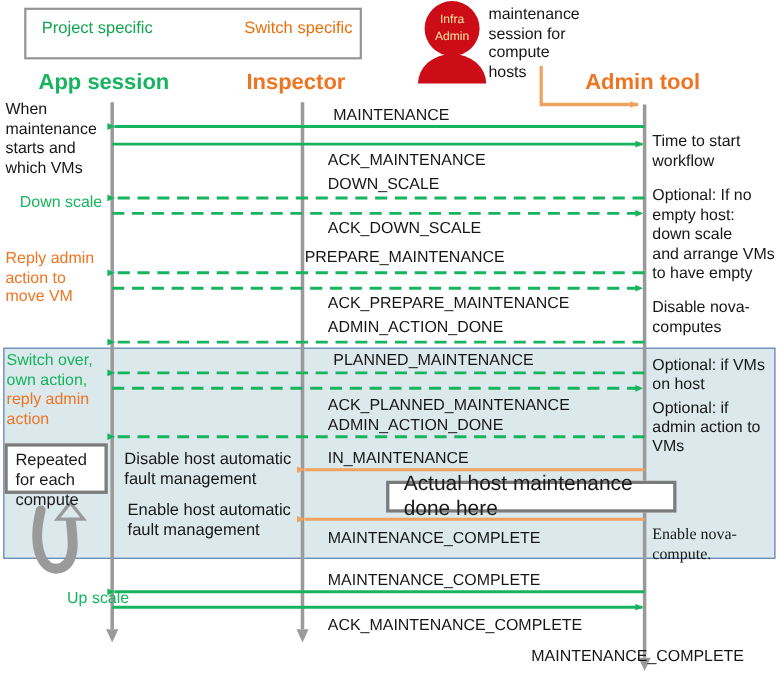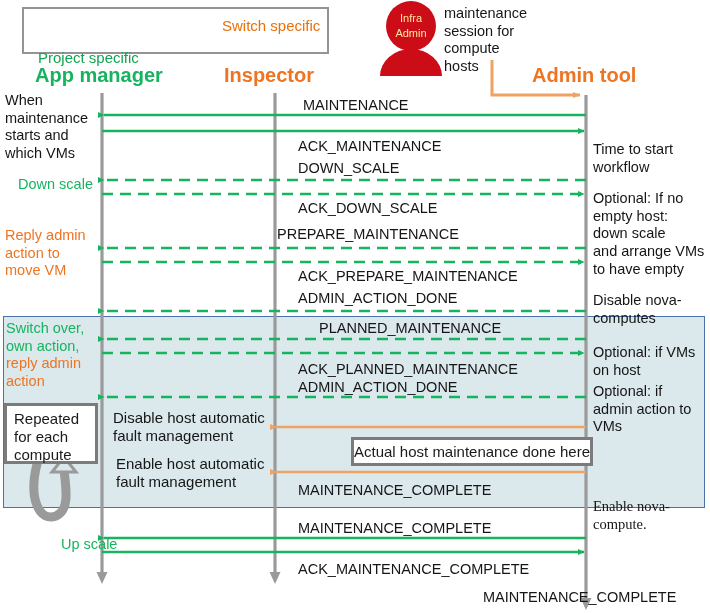--- a/index.html
+++ b/index.html
@@ -11,47 +11,47 @@
   .stage{position:absolute;left:0;top:0;width:710px;height:613px;}
   .svg-layer{position:absolute;left:0;top:0;width:710px;height:613px;}
   .txt{position:absolute;white-space:pre;line-height:1.16;}
 
   
   .legend-box{
     position:absolute;left:22px;top:7px;width:307px;height:47px;
     border:2px solid #949494;background:#ffffff;box-sizing:border-box;
   }
   .legend-lbl{position:absolute;font-size:15px;}
-  .legend-green{color:#12a551;margin-top:32px;}
+  .legend-green{color:#12a551;}
   .legend-orange{color:#e8700a;}
 
   
   .actor{position:absolute;font-size:20px;font-weight:bold;white-space:nowrap;}
   .actor-green{color:#16b45e;}
   .actor-orange{color:#ef7422;}
 
   
   .avatar-label{
     position:absolute;color:#ffe7a0;font-size:11px;text-align:center;
     line-height:1.12;width:54px;
   }
   .avatar-note{position:absolute;font-size:14.5px;color:#161616;line-height:1.22;}
 
   
   .callout{
     position:absolute;border:3px solid #7b7b7b;background:#ffffff;
     box-sizing:border-box;font-size:15px;color:#1a1a1a;line-height:1.2;
   }
-  #repeat-box{left:4px;top:403px;width:94px;height:61px;padding:4px 6px 0 7px;}
-  #actual-box{left:351px;top:437px;width:242px;height:29px;
-              display:flex;align-items:center;justify-content:center;font-size:15px;}
+  #repeat-box{left:4px;top:403px;width:94px;height:46px;padding:4px 6px 0 7px;}
+  #actual-box{left:351px;top:437px;width:264px;height:29px;
+              display:flex;align-items:center;justify-content:center;font-size:19px;padding-left:13px;}
 
   
   .msg{position:absolute;font-size:14.5px;color:#161616;white-space:nowrap;}
-  .side{position:absolute;font-size:14.5px;color:#161616;line-height:1.22;margin-top:20px;}
+  .side{position:absolute;font-size:14.5px;color:#161616;line-height:1.22;}
   .left-note{position:absolute;font-size:14.5px;line-height:1.22;color:#161616;}
   .left-green{color:#16b45e;}
   .left-orange{color:#ef7422;}
   .inspector-note{position:absolute;font-size:15px;color:#161616;line-height:1.2;}
   .tail-msg{position:absolute;font-size:14.5px;color:#161616;white-space:nowrap;}
 </style>
 </head>
 <body>
 
 <div class="stage">
@@ -127,21 +127,21 @@
     <g>
       <circle cx="411" cy="26" r="25" fill="#cc0c17"></circle>
       <path d="M380,76 A31,27 0 0 1 442,76 Z" fill="#cc0c17"></path>
     </g>
   </svg>
 
   <div class="legend-box"></div>
   <div class="legend-lbl legend-green" style="left:38px;top:17px;">Project specific</div>
   <div class="legend-lbl legend-orange" style="left:222px;top:17px;">Switch specific</div>
 
-  <div class="actor actor-green" style="left:35px;top:64px;">App manager</div>
+  <div class="actor actor-green" style="left:35px;top:64px;">App session</div>
   <div class="actor actor-orange" style="left:224px;top:64px;">Inspector</div>
   <div class="actor actor-orange" style="left:532px;top:64px;">Admin tool</div>
 
   <div class="avatar-label" style="left:384px;top:12px;">Infra</div>
   <div class="avatar-label" style="left:384px;top:27px;">Admin</div>
   <div class="avatar-note txt" style="left:444px;top:5px;">maintenance
 session for
 compute
 hosts</div>
 
@@ -165,23 +165,24 @@
 
   <div class="callout" id="actual-box">Actual host maintenance done here</div>
 
   <div class="msg" style="left:303px;top:97px;">MAINTENANCE</div>
   <div class="msg" style="left:298px;top:138px;">ACK_MAINTENANCE</div>
   <div class="msg" style="left:298px;top:160px;">DOWN_SCALE</div>
   <div class="msg" style="left:298px;top:200px;">ACK_DOWN_SCALE</div>
   <div class="msg" style="left:277px;top:226px;">PREPARE_MAINTENANCE</div>
   <div class="msg" style="left:298px;top:268px;">ACK_PREPARE_MAINTENANCE</div>
   <div class="msg" style="left:298px;top:290px;">ADMIN_ACTION_DONE</div>
-  <div class="msg" style="left:303px;top:320px;margin-left:16px;">PLANNED_MAINTENANCE</div>
+  <div class="msg" style="left:303px;top:320px;">PLANNED_MAINTENANCE</div>
   <div class="msg" style="left:298px;top:361px;">ACK_PLANNED_MAINTENANCE</div>
   <div class="msg" style="left:298px;top:379px;">ADMIN_ACTION_DONE</div>
+  <div class="msg" style="left:298px;top:409px;">IN_MAINTENANCE</div>
   <div class="msg" style="left:298px;top:482px;">MAINTENANCE_COMPLETE</div>
   <div class="msg" style="left:298px;top:520px;">MAINTENANCE_COMPLETE</div>
   <div class="msg" style="left:298px;top:561px;">ACK_MAINTENANCE_COMPLETE</div>
   <div class="tail-msg" style="left:483px;top:589px;">MAINTENANCE_COMPLETE</div>
 
   <div class="inspector-note txt" style="left:113px;top:409px;">Disable host automatic
 fault management</div>
   <div class="inspector-note txt" style="left:116px;top:455px;">Enable host automatic
 fault management</div>
 

